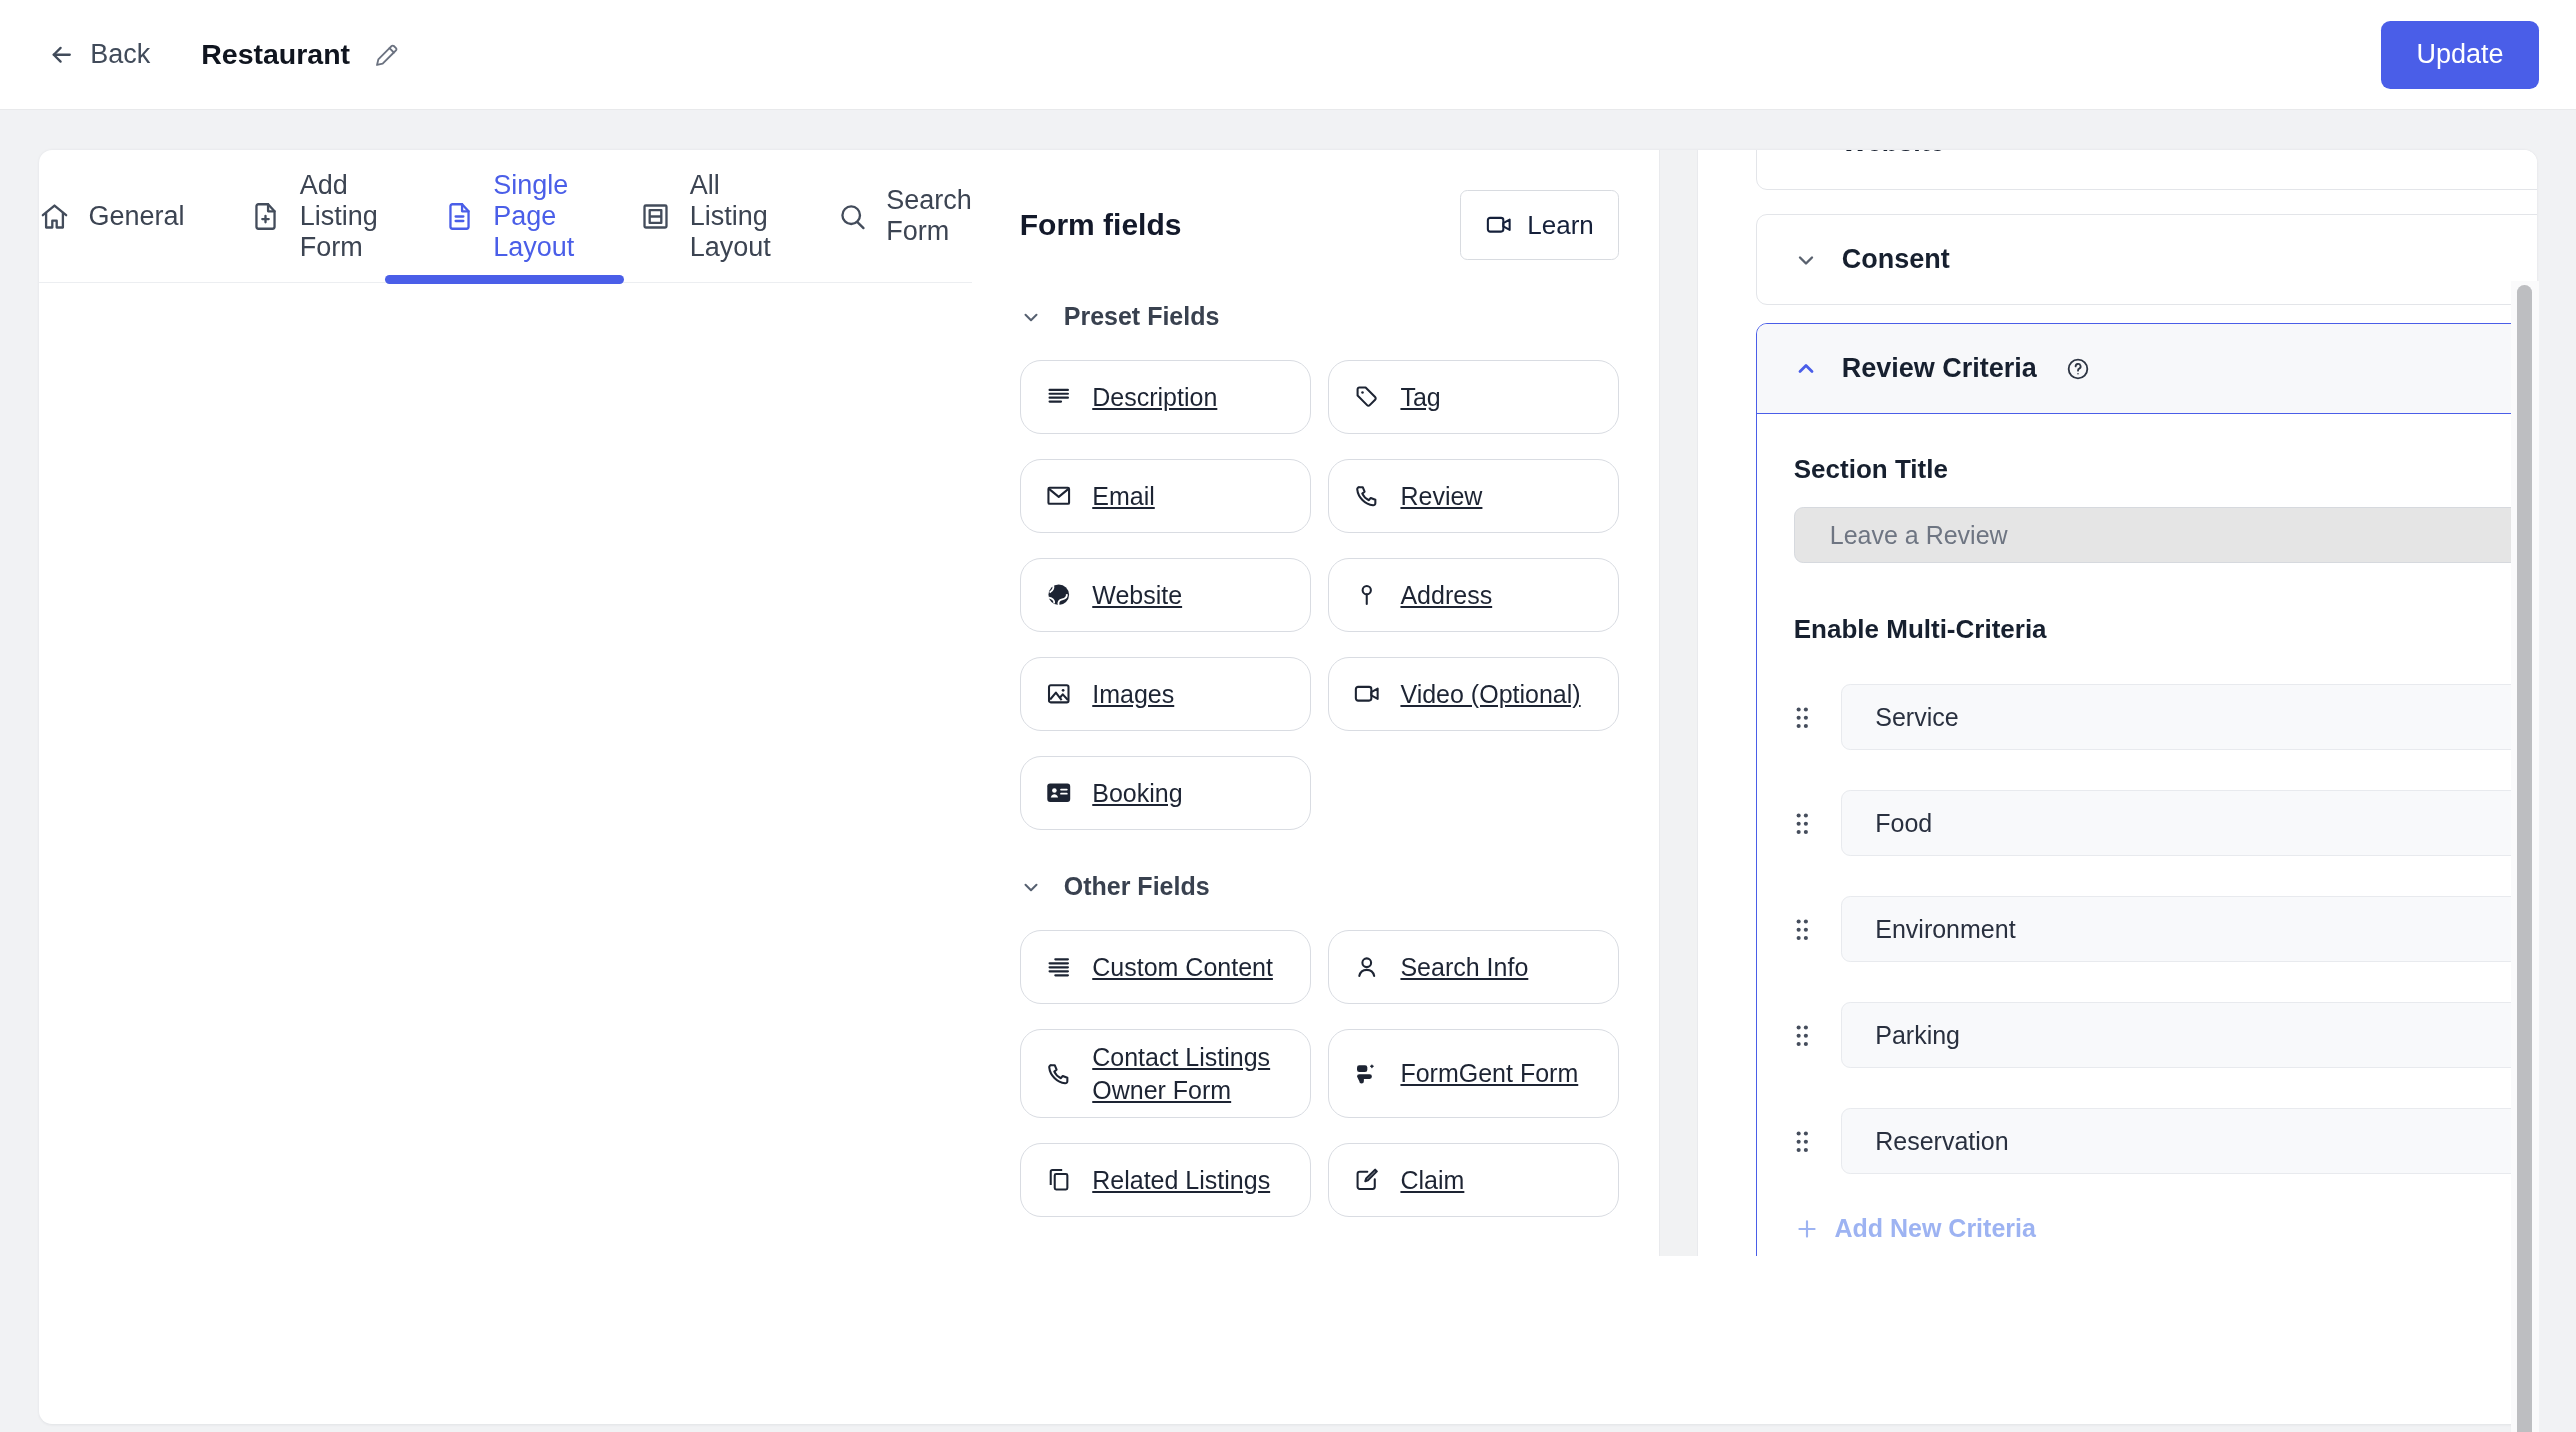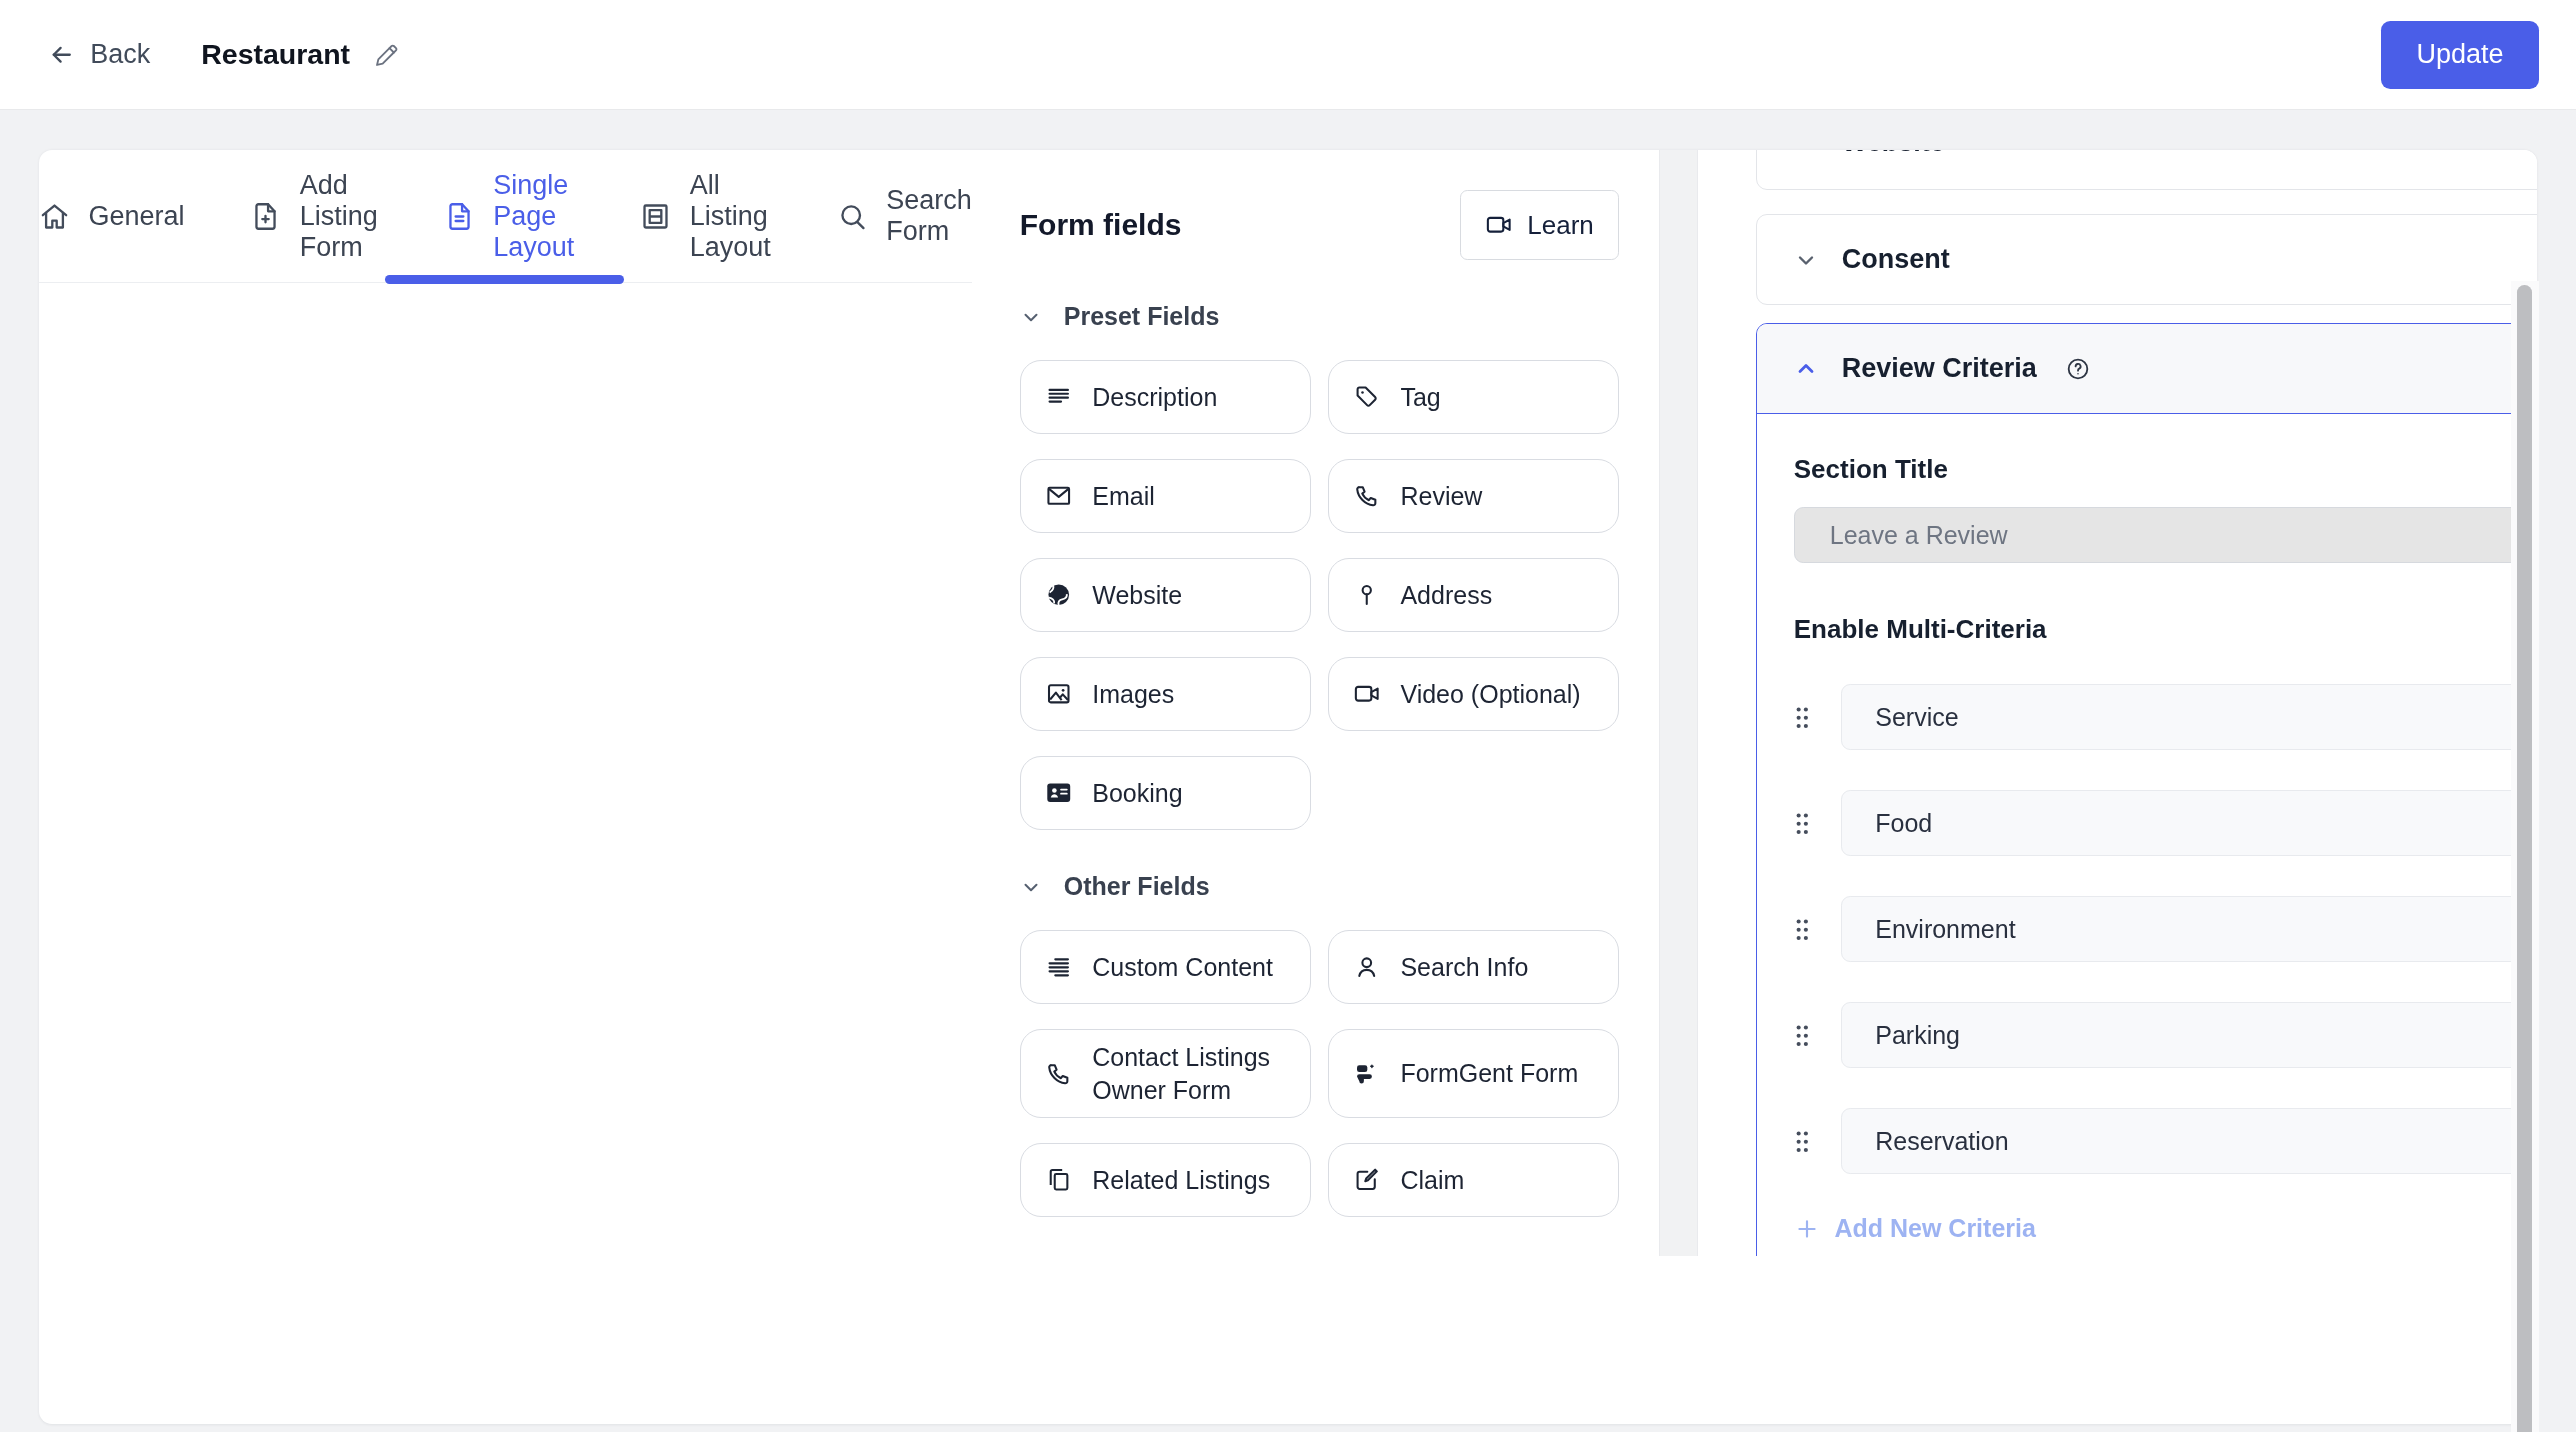--- a/index.html
+++ b/index.html
@@ -42,21 +42,21 @@
   .sidebar-title { font-size:30px; font-weight:bold; color:#13192a; }
   .learn-btn { display:flex; align-items:center; gap:14.7px; height:70px; padding:0 24px;
     background:#fff; border:1.4px solid #d8dbe0; border-radius:7.3px;
     font-size:26px; color:#15203a; cursor:pointer; }
   .group-head { display:flex; align-items:center; gap:22px; margin-top:42px; cursor:pointer; }
   .group-head .chev { color:#566070; }
   .group-label { font-size:25px; font-weight:bold; color:#39414f; }
   .field-grid { margin-top:29px; display:grid; grid-template-columns:1fr 1fr; column-gap:17.4px; row-gap:25px; }
   .field-btn { min-height:74px; border:1.4px solid #d9dce2; border-radius:21px; background:#fff;
     display:flex; align-items:center; gap:20px; padding:11px 11px 11px 24px;
-    font-size:25px; font-weight:500; color:#1d2433; cursor:pointer; text-align:left; line-height:1.3; }
+    font-size:25px; font-weight:500; color:#1d2433; cursor:pointer; text-align:left; line-height:1.3;text-decoration:underline; }
   .field-btn svg { flex:0 0 auto; color:#1d2433; }
   .fg-gray { color:#767f8d; }
 
   
   .gutter { width:39px; flex:0 0 39px; background:#f1f2f3;
     border-left:0.9px solid #e9eaed; border-right:0.9px solid #e9eaed; }
 
   
   .content { flex:1; position:relative; overflow:hidden; padding-left:58px; }
   .cards { width:1574px; }

